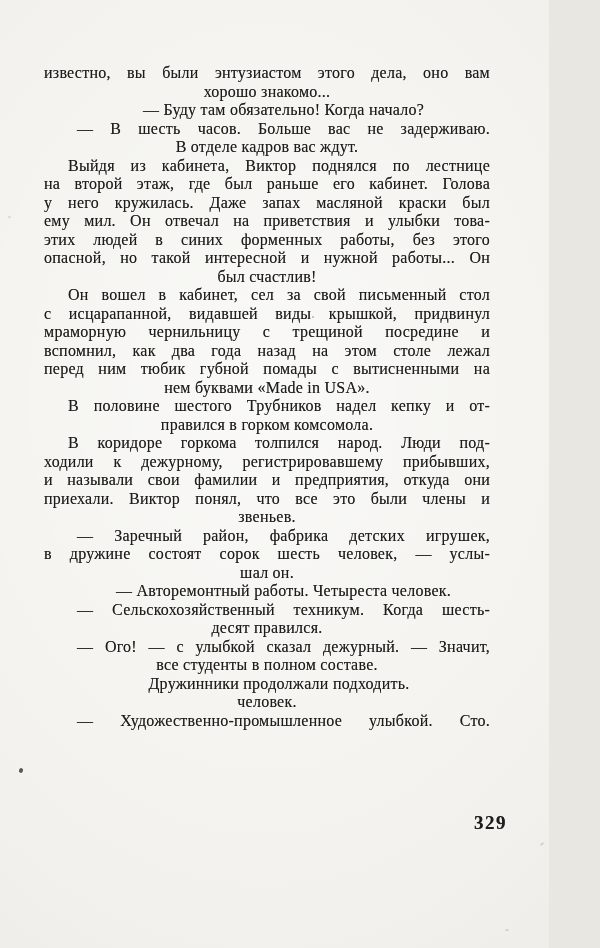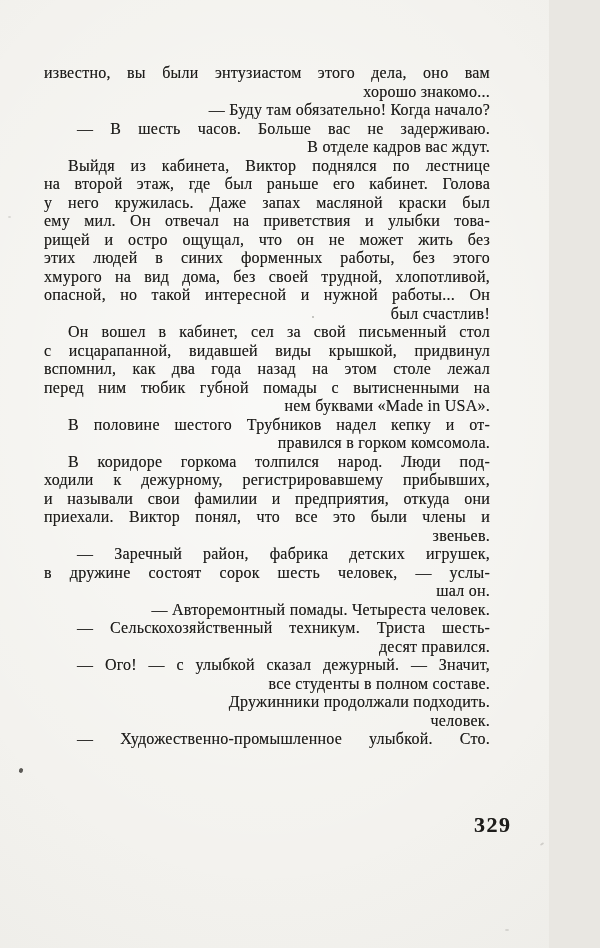--- a/index.html
+++ b/index.html
@@ -29,33 +29,33 @@
     top: 64px;
     width: 446px;
     font-size: 16px;
     line-height: 18.5px;
     letter-spacing: 0.25px;
     text-rendering: optimizeLegibility;
     text-shadow: 0 0 0.4px rgba(30,29,27,0.55);
   }
   .line {
     min-height: 18.5px;
-    text-align: right;
+    text-align: center;
   }
   .line.j {
     text-align: justify;
     text-align-last: justify;
   }
   .line.ind { text-indent: 24px; }
   .line.ind.dash { text-indent: 33px; }
   .page-number {
     position: absolute;
     left: 474px;
     top: 812px;
-    font-size: 22px;
+    font-size: 19px;
     font-weight: bold;
     letter-spacing: 1.5px;
     text-shadow: 0 0 0.5px rgba(30,29,27,0.6);
   }
   .speck {
     position: absolute;
     background: #35332f;
     border-radius: 50%;
   }
   .speck.s1 { left: 19px;  top: 768px; width: 4px; height: 5px; opacity: 0.8; transform: rotate(20deg); }
@@ -71,42 +71,41 @@
   <div class="page-text">
       <div class="line j">известно, вы были энтузиастом этого дела, оно вам</div>
       <div class="line">хорошо знакомо...</div>
       <div class="line ind dash">— Буду там обязательно! Когда начало?</div>
       <div class="line j ind dash">— В шесть часов. Больше вас не задерживаю.</div>
       <div class="line">В отделе кадров вас ждут.</div>
       <div class="line j ind">Выйдя из кабинета, Виктор поднялся по лестнице</div>
       <div class="line j">на второй этаж, где был раньше его кабинет. Голова</div>
       <div class="line j">у него кружилась. Даже запах масляной краски был</div>
       <div class="line j">ему мил. Он отвечал на приветствия и улыбки това-</div>
-      <div class="line j">рищей и остро ощущал, что он не может жить без</div>
       <div class="line j">этих людей в синих форменных работы, без этого</div>
-      <div class="line j">хмурого на вид дома, без своей трудной, хлопотливой,</div>
       <div class="line j">опасной, но такой интересной и нужной работы... Он</div>
       <div class="line">был счастлив!</div>
       <div class="line j ind">Он вошел в кабинет, сел за свой письменный стол</div>
       <div class="line j">с исцарапанной, видавшей виды крышкой, придвинул</div>
+      <div class="line j">мраморную чернильницу с трещиной посредине и</div>
       <div class="line j">вспомнил, как два года назад на этом столе лежал</div>
       <div class="line j">перед ним тюбик губной помады с вытисненными на</div>
       <div class="line">нем буквами «Made in USA».</div>
       <div class="line j ind">В половине шестого Трубников надел кепку и от-</div>
       <div class="line">правился в горком комсомола.</div>
       <div class="line j ind">В коридоре горкома толпился народ. Люди под-</div>
       <div class="line j">ходили к дежурному, регистрировавшему прибывших,</div>
       <div class="line j">и называли свои фамилии и предприятия, откуда они</div>
       <div class="line j">приехали. Виктор понял, что все это были члены и</div>
       <div class="line">звеньев.</div>
       <div class="line j ind dash">— Заречный район, фабрика детских игрушек,</div>
       <div class="line j">в дружине состоят сорок шесть человек, — услы-</div>
       <div class="line">шал он.</div>
-      <div class="line ind dash">— Авторемонтный помады. Четыреста человек.</div>
-      <div class="line j ind dash">— Сельскохозяйственный техникум. Триста шесть-</div>
+      <div class="line ind dash">— Авторемонтный работы. Четыреста человек.</div>
+      <div class="line j ind dash">— Сельскохозяйственный техникум. Когда шесть-</div>
       <div class="line">десят правился.</div>
       <div class="line j ind dash">— Ого! — с улыбкой сказал дежурный. — Значит,</div>
       <div class="line">все студенты в полном составе.</div>
       <div class="line ind">Дружинники продолжали подходить.</div>
       <div class="line">человек.</div>
       <div class="line j ind dash">— Художественно-промышленное улыбкой. Сто.</div>
     </div>
   <div class="page-number">329</div>
   <div class="speck s1"></div>
   <div class="speck s2"></div>

